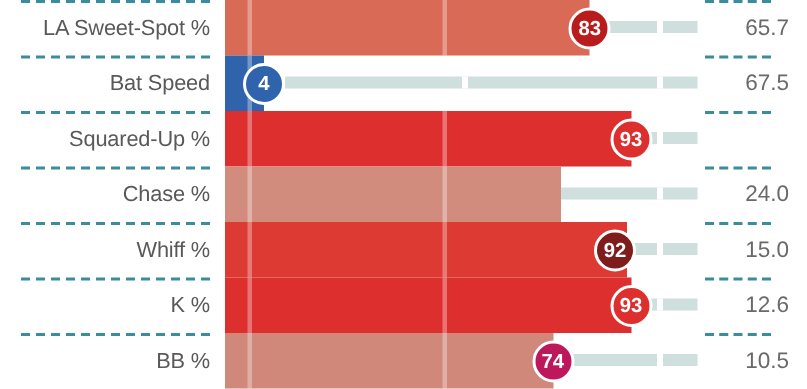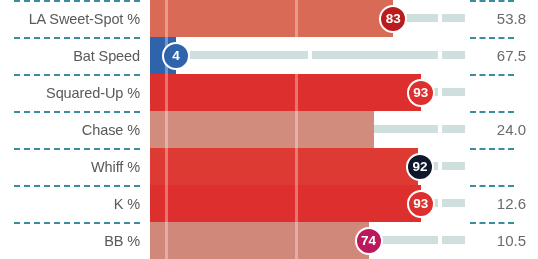--- a/index.html
+++ b/index.html
@@ -143,21 +143,21 @@
       <div class="bar-area">
         <div class="track"></div>
         <div class="track-gap g1"></div>
         <div class="track-gap g2"></div>
         <div class="bar" style="width: 243.25px; background: rgb(217, 106, 86);">
           <div class="bar-tick" style="left: 15px;"></div>
           <div class="bar-tick" style="left: 145px;"></div>
         </div>
         <div class="bubble" style="left: 243.25px; background: #b91c1c;">83</div>
       </div>
-      <div class="value">53.8</div>
+      <div class="value">65.7</div>
     </div>
     <div class="row" style="top: 37px;">
       <div class="row-sep"></div>
       <div class="row-sep right"></div>
       <div class="row-label">Bat Speed</div>
       <div class="bar-area">
         <div class="track"></div>
         <div class="track-gap g1"></div>
         <div class="track-gap g2"></div>
         <div class="bar" style="width: 26px; background: rgb(47, 100, 173);">
@@ -202,22 +202,23 @@
       <div class="row-sep right"></div>
       <div class="row-label">Whiff %</div>
       <div class="bar-area">
         <div class="track"></div>
         <div class="track-gap g1"></div>
         <div class="track-gap g2"></div>
         <div class="bar" style="width: 268px; background: rgb(221, 58, 52);">
           <div class="bar-tick" style="left: 15px;"></div>
           <div class="bar-tick" style="left: 145px;"></div>
         </div>
-        <div class="bubble" style="left: 270px; background: #0f172a;">92</div>
-      </div>
+        <div class="bubble" style="left: 260px; background: #7f1d1d;">92</div>
+      </div>
+      <div class="value">15.0</div>
     </div>
     <div class="row" style="top: 185px;">
       <div class="row-sep"></div>
       <div class="row-sep right"></div>
       <div class="row-label">K %</div>
       <div class="bar-area">
         <div class="track"></div>
         <div class="track-gap g1"></div>
         <div class="track-gap g2"></div>
         <div class="bar" style="width: 270.75px; background: rgb(222, 47, 47);">

